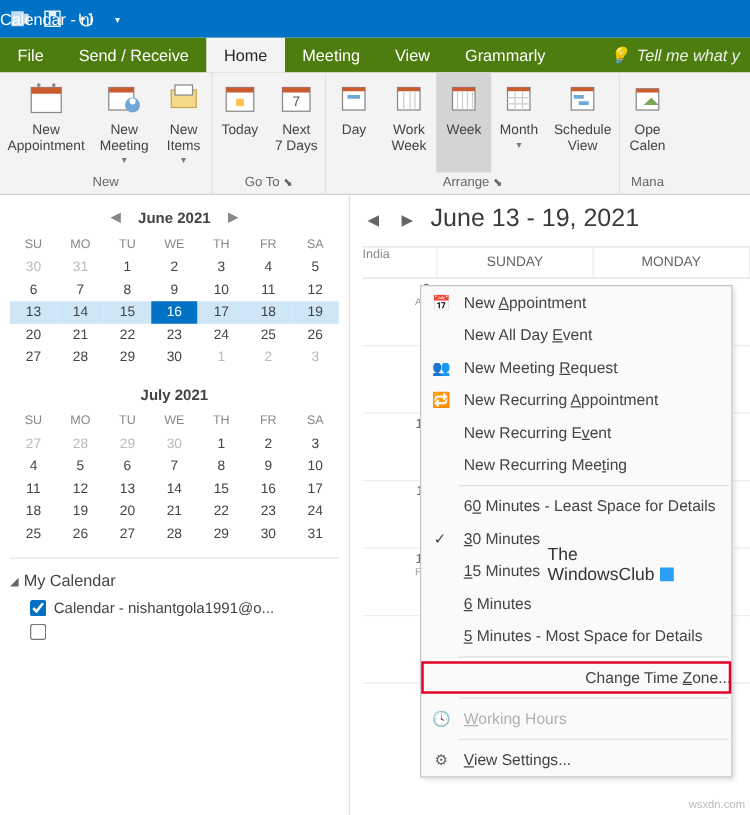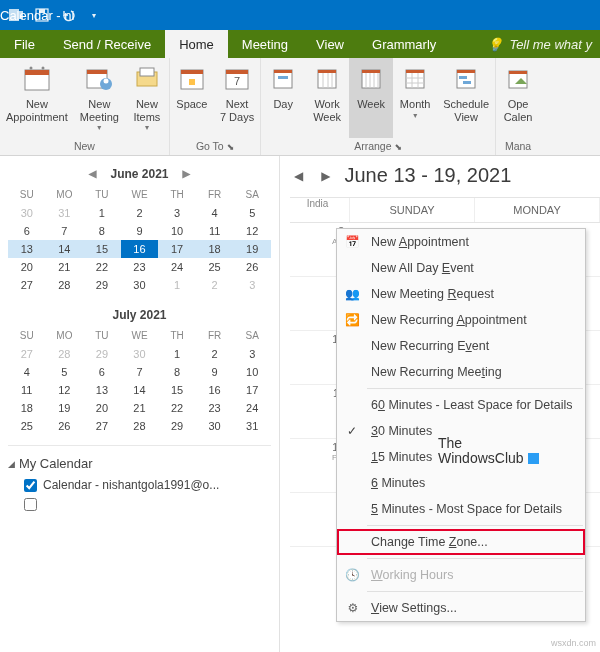--- a/index.html
+++ b/index.html
@@ -48,21 +48,21 @@
 .slot-time { width: 60px; text-align: right; padding: 2px 6px 0 0; font-size: 10.5px; color: #666; display: flex; flex-direction: column; align-items: flex-end; }
 .slot-time .ampm { font-size: 8px; color: #999; }
 .slot-label { font-size: 10px; color: #888; padding-right: 4px; }
 .ctx { position: absolute; left: 336px; top: 228px; width: 250px; background: #fafafa; border: 1px solid #c6c6c6; box-shadow: 2px 2px 4px rgba(0,0,0,0.15); font-size: 12.5px; color: #444; }
 .ctx .row { display: flex; align-items: center; height: 26px; padding-left: 34px; position: relative; cursor: pointer; }
 .ctx .row.dis { color: #b0b0b0; }
 .ctx .row .ic { position: absolute; left: 6px; width: 20px; text-align: center; font-size: 12px; color: #666; }
 .ctx .row.dis .ic { color: #c8c8c8; }
 .ctx .row .chk { position: absolute; left: 10px; font-size: 12px; color: #444; }
 .ctx .sep { height: 1px; background: #e0e0e0; margin: 3px 2px 3px 30px; }
-.ctx .hl { outline: 2px solid #e4002b; outline-offset: -2px; }
+.ctx .hl { outline: 2px solid #e4002b; outline-offset: -2px; justify-content: flex-end; }
 .ctx u { text-decoration: underline; }
 .wmk { position: absolute; left: 438px; top: 436px; font-size: 14px; color: #333; font-family: Georgia, serif; text-align: left; line-height: 1.1; z-index: 5; }
 .wmk .sq { display: inline-block; width: 11px; height: 11px; background: #2a9df4; margin-left: 4px; vertical-align: top; margin-top: 2px; }
 .credit { position: absolute; right: 4px; bottom: 4px; font-size: 9px; color: #bbb; }
 svg { display: block; }
 </style>
 </head>
 <body>
 
 <div class="titlebar">
@@ -148,21 +148,21 @@
   <div class="rgroup">
     <div class="buttons">
       <div class="rbtn">
           <div class="ico">
             <svg width="28" height="28">
               <rect x="3" y="5" width="22" height="19" fill="#fff" stroke="#8a8a8a"></rect>
               <rect x="3" y="5" width="22" height="4" fill="#c95b2e"></rect>
               <rect x="11" y="14" width="6" height="6" fill="#ffc24a"></rect>
             </svg>
           </div>
-          <span>Space</span>
+          <span>Today</span>
         </div>
       <div class="rbtn">
           <div class="ico">
             <svg width="28" height="28">
               <rect x="3" y="5" width="22" height="19" fill="#fff" stroke="#8a8a8a"></rect>
               <rect x="3" y="5" width="22" height="4" fill="#c95b2e"></rect>
               <text x="14" y="20" font-size="11" fill="#555" text-anchor="middle">7</text>
             </svg>
           </div>
           <span style="white-space:pre-line">Next
@@ -377,21 +377,21 @@
     </div>
   </div>
 
   <div class="content">
     <div class="range-head">
       <span class="arrow">◀</span>
       <span class="arrow">▶</span>
       <span class="range">June 13 - 19, 2021</span>
     </div>
     <div class="week-header">
-      <div style="width:60px;text-align:center;padding-right:4px;border-right:1px solid #eee" class="slot-label">India</div>
+      <div style="width:60px;text-align:left;padding-right:4px;border-right:1px solid #eee" class="slot-label">India</div>
       <div class="col">SUNDAY</div>
       <div class="col">MONDAY</div>
     </div>
     <div class="slots" id="slots">
         <div class="slot-row">
           <div class="slot-time">
             <span>8</span>
             <span class="ampm">AM</span>
           </div>
         </div>

